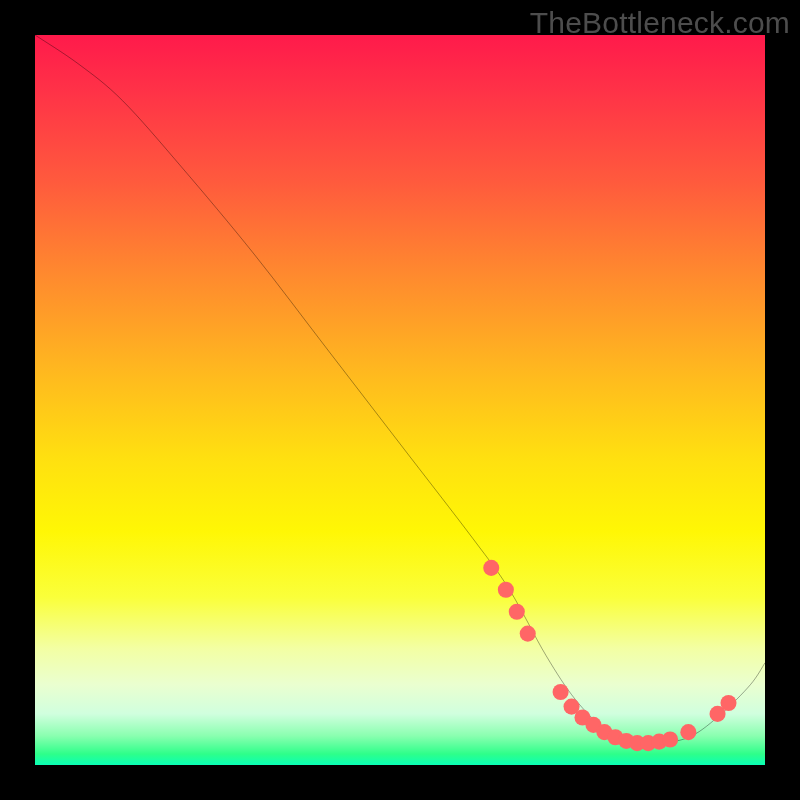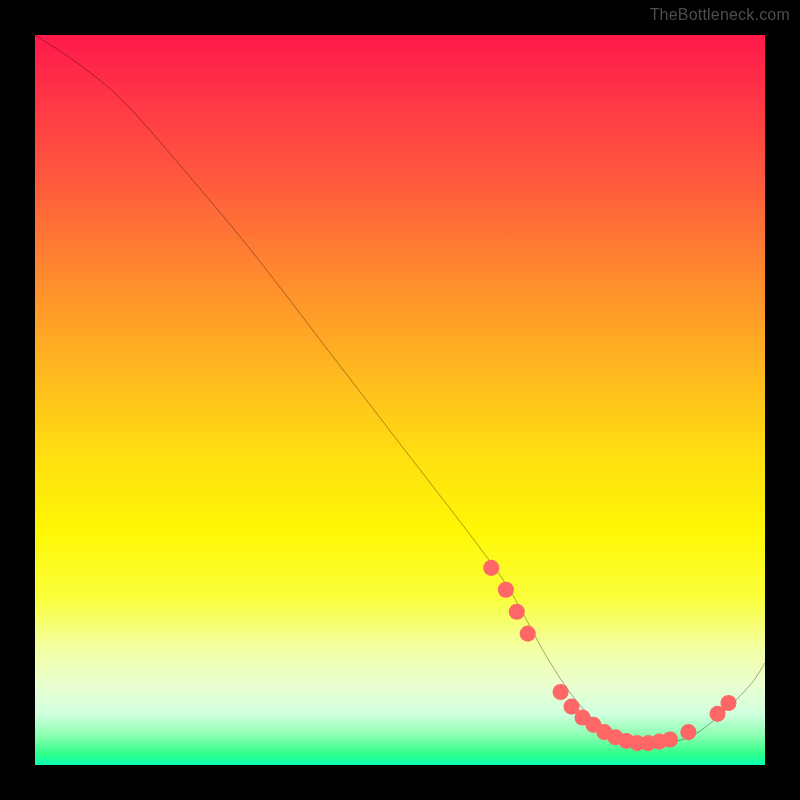--- a/index.html
+++ b/index.html
@@ -52,21 +52,21 @@
     left: 0; top: 0;
     width: 100%;
     height: 100%;
     overflow: visible;
   }
   .watermark {
     position: absolute;
     top: 6px;
     right: 10px;
     color: #4d4d4d;
-    font-size: 16px;
+    font-size: 30px;
     letter-spacing: 0.2px;
     font-weight: 400;
     user-select: none;
   }
 </style>
 </head>
 <body>
 
 <div class="frame">
   <div class="watermark">TheBottleneck.com</div>

